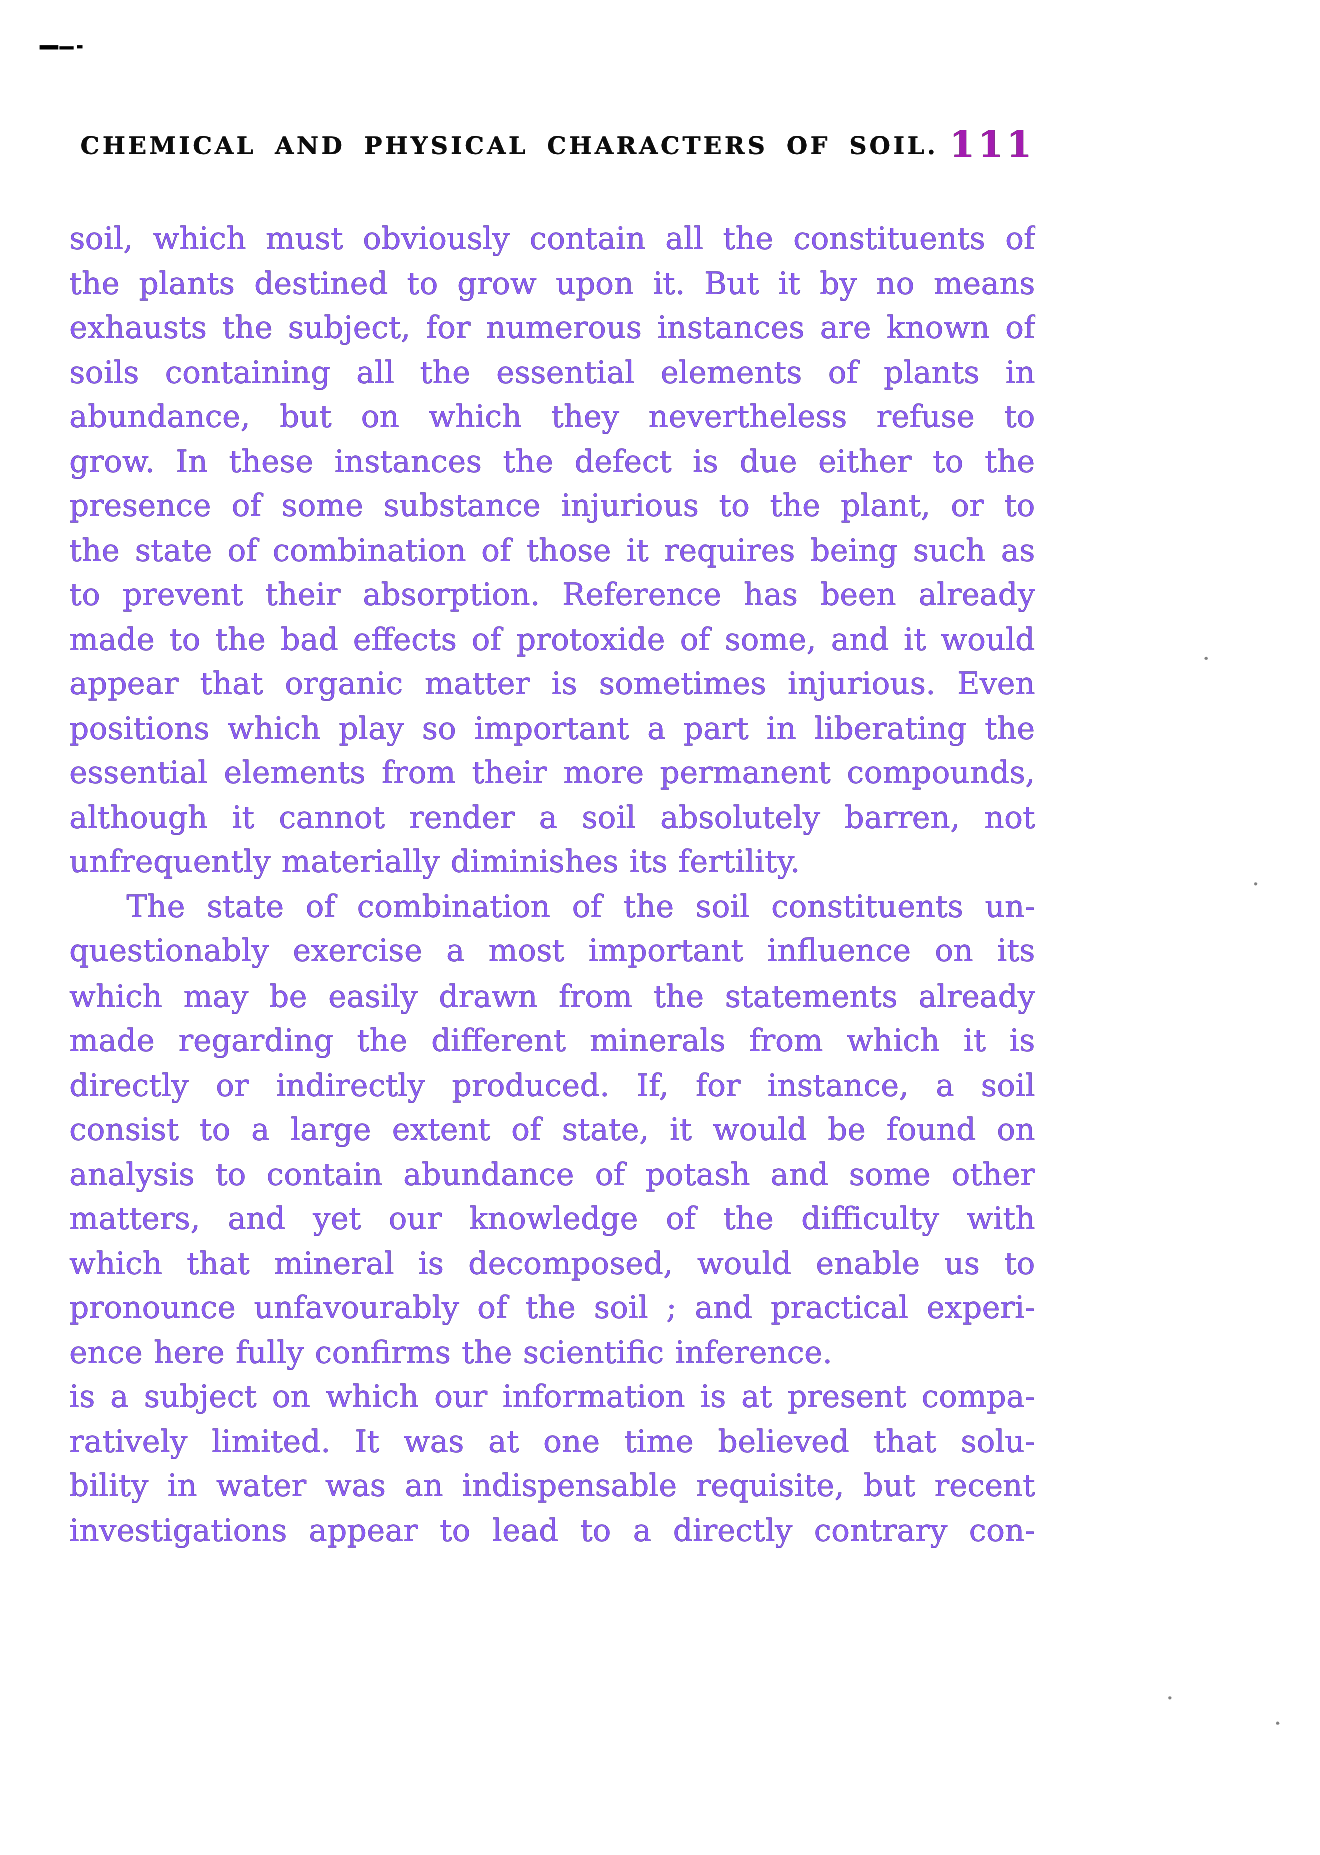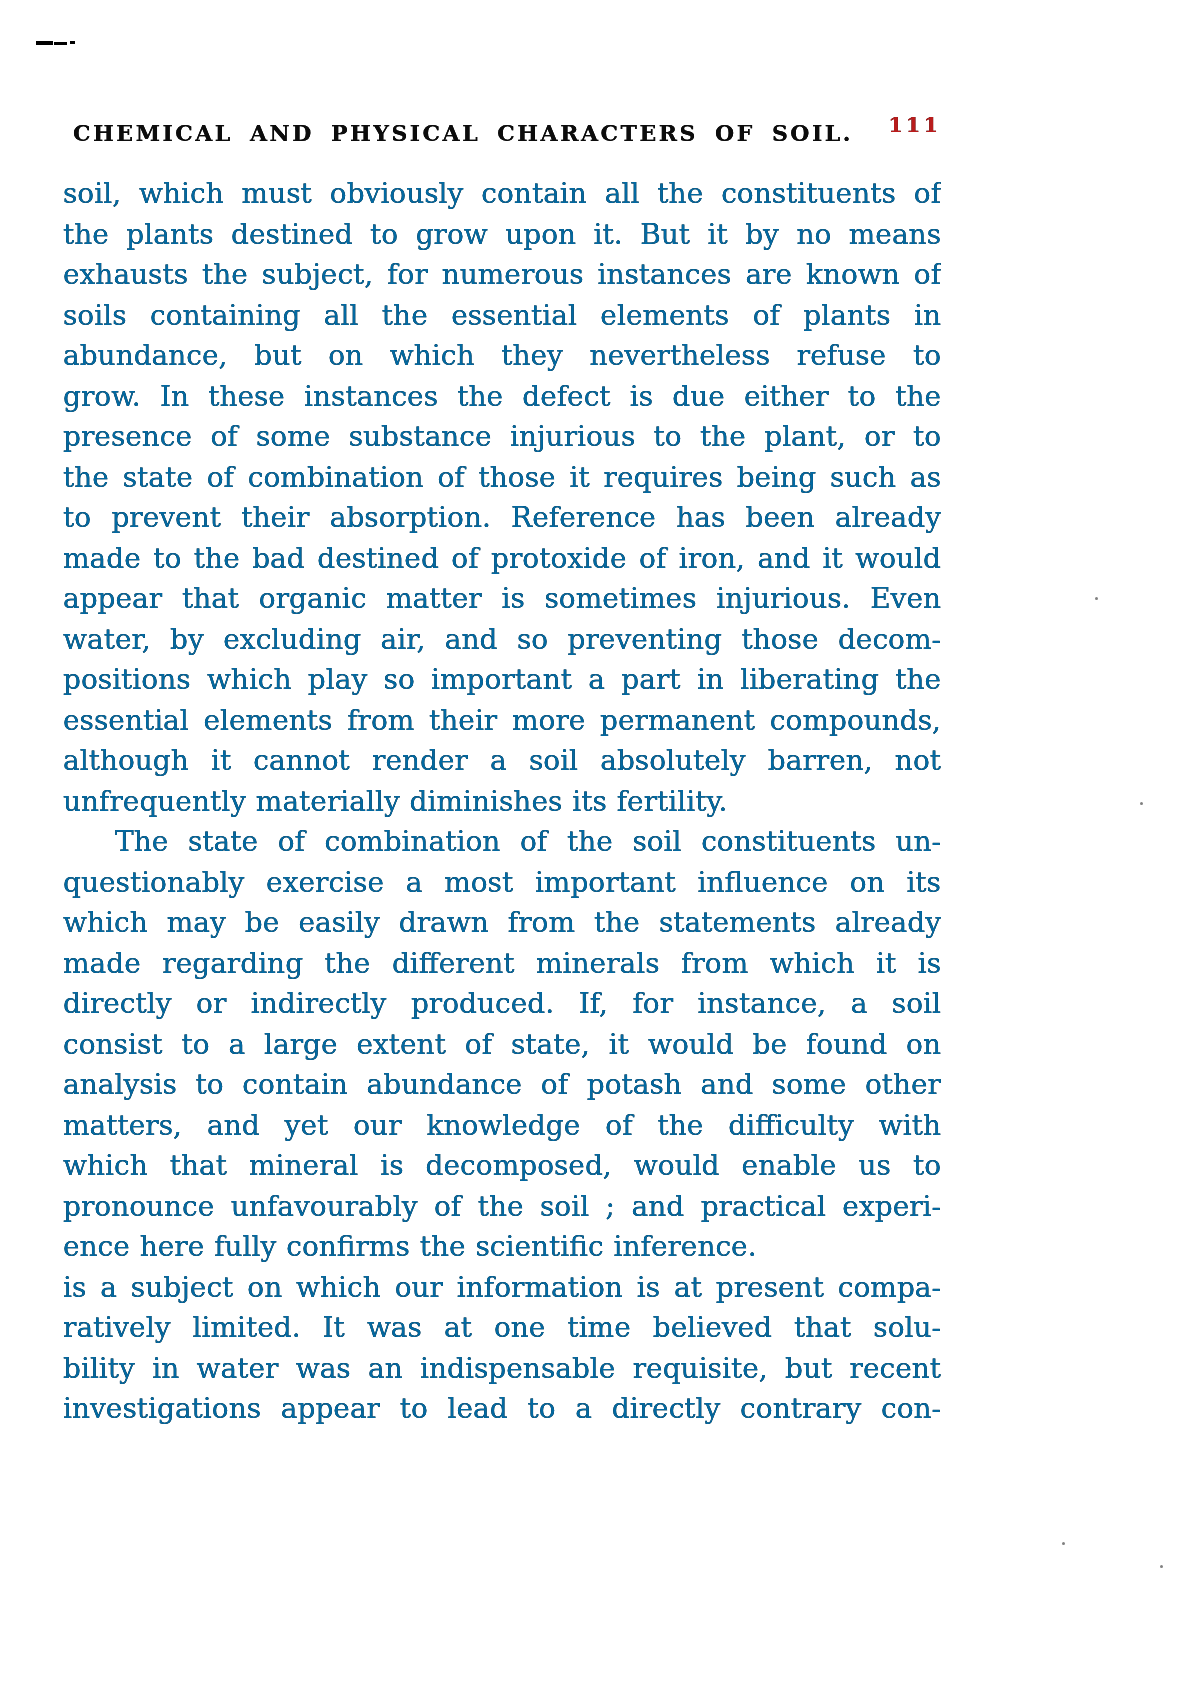--- a/index.html
+++ b/index.html
@@ -35,35 +35,35 @@
     letter-spacing: 2.5px;
     word-spacing: 7px;
     white-space: nowrap;
     color: #0c0c0c;
     text-shadow: 0 0 0.6px #000;
   }
   .page-number {
     position: absolute;
     right: 0;
     top: -4px;
-    font-size: 21px;
+    font-size: 33px;
     font-weight: bold;
     letter-spacing: 3px;
-    color: #b91c1c;
+    color: #a21caf;
     text-shadow: 0 0 0.6px #000;
   }
   
   .text-block {
     position: absolute;
     left: 63px;
-    top: 174px;
+    top: 197px;
     width: 878px;
     font-size: 28px;
     line-height: 40.5px;
-    color: #0369a1;
+    color: #8b5cf6;
     text-shadow: 0 0 0.55px #000;
   }
   .para { margin: 0; padding: 0; }
   .line {
     height: 40.5px;
     white-space: nowrap;
     overflow: hidden;
     text-align: justify;
     text-align-last: justify;
     word-spacing: 1px;
@@ -109,23 +109,22 @@
       <div class="para">
         <div class="line">soil, which must obviously contain all the constituents of</div>
         <div class="line">the plants destined to grow upon it.  But it by no means</div>
         <div class="line">exhausts the subject, for numerous instances are known of</div>
         <div class="line">soils containing all the essential elements of plants in</div>
         <div class="line">abundance, but on which they nevertheless refuse to</div>
         <div class="line">grow.  In these instances the defect is due either to the</div>
         <div class="line">presence of some substance injurious to the plant, or to</div>
         <div class="line">the state of combination of those it requires being such as</div>
         <div class="line">to prevent their absorption.  Reference has been already</div>
-        <div class="line">made to the bad destined of protoxide of iron, and it would</div>
+        <div class="line">made to the bad effects of protoxide of some, and it would</div>
         <div class="line">appear that organic matter is sometimes injurious.  Even</div>
-        <div class="line">water, by excluding air, and so preventing those decom-</div>
         <div class="line">positions which play so important a part in liberating the</div>
         <div class="line">essential elements from their more permanent compounds,</div>
         <div class="line">although it cannot render a soil absolutely barren, not</div>
         <div class="line last">unfrequently materially diminishes its fertility.</div>
       </div>
       <div class="para">
         <div class="line indent">The state of combination of the soil constituents un-</div>
         <div class="line">questionably exercise a most important influence on its</div>
         <div class="line">which may be easily drawn from the statements already</div>
         <div class="line">made regarding the different minerals from which it is</div>

